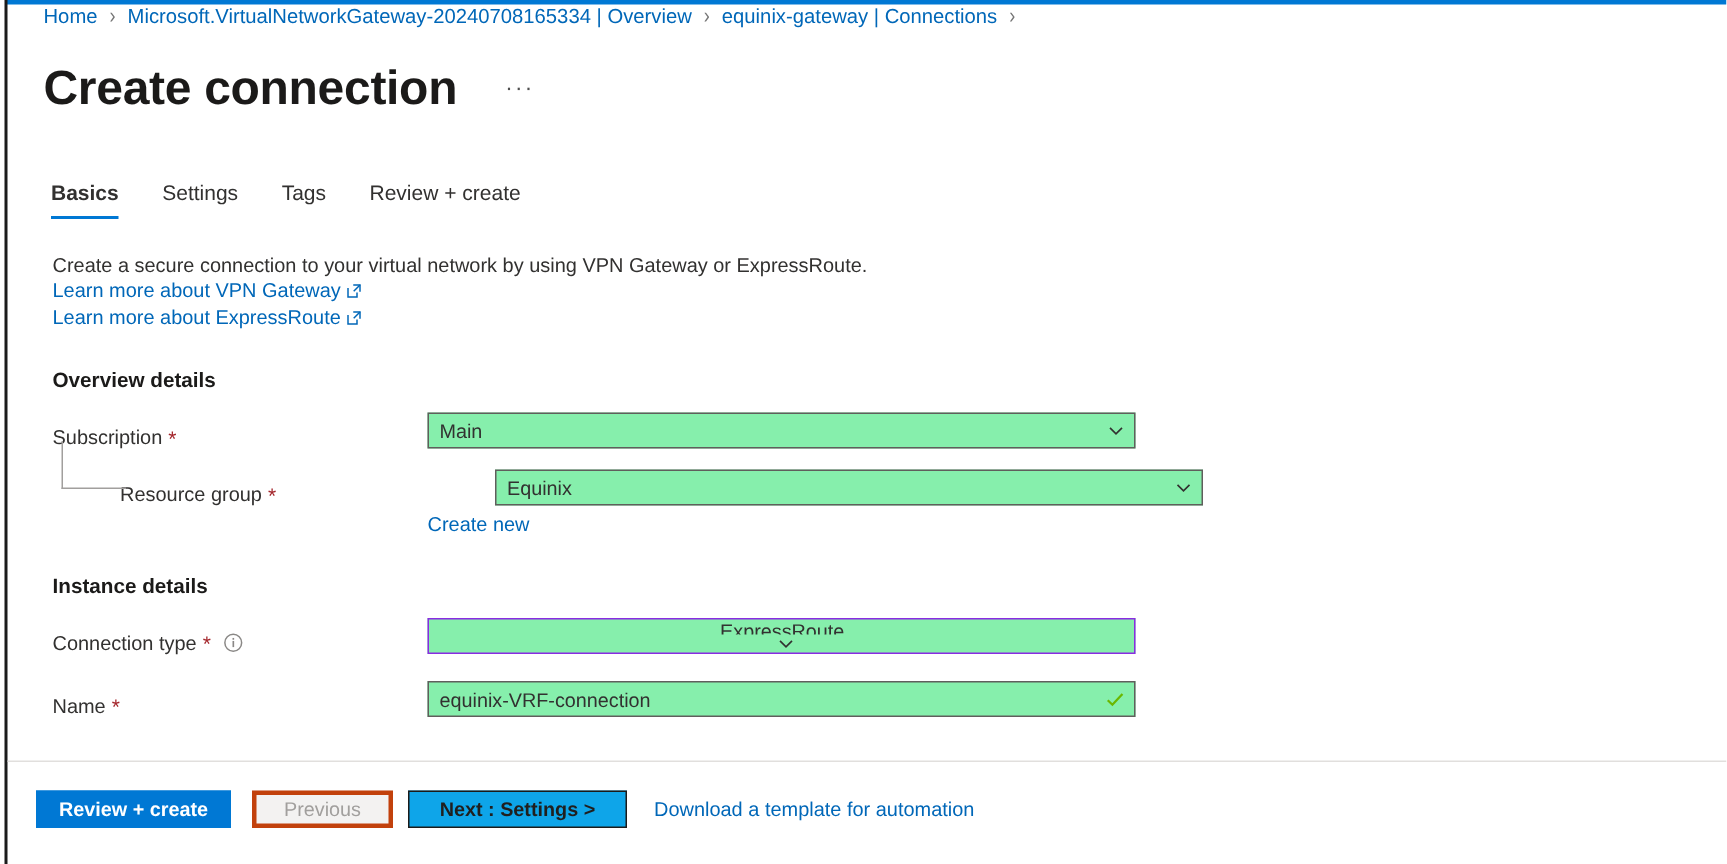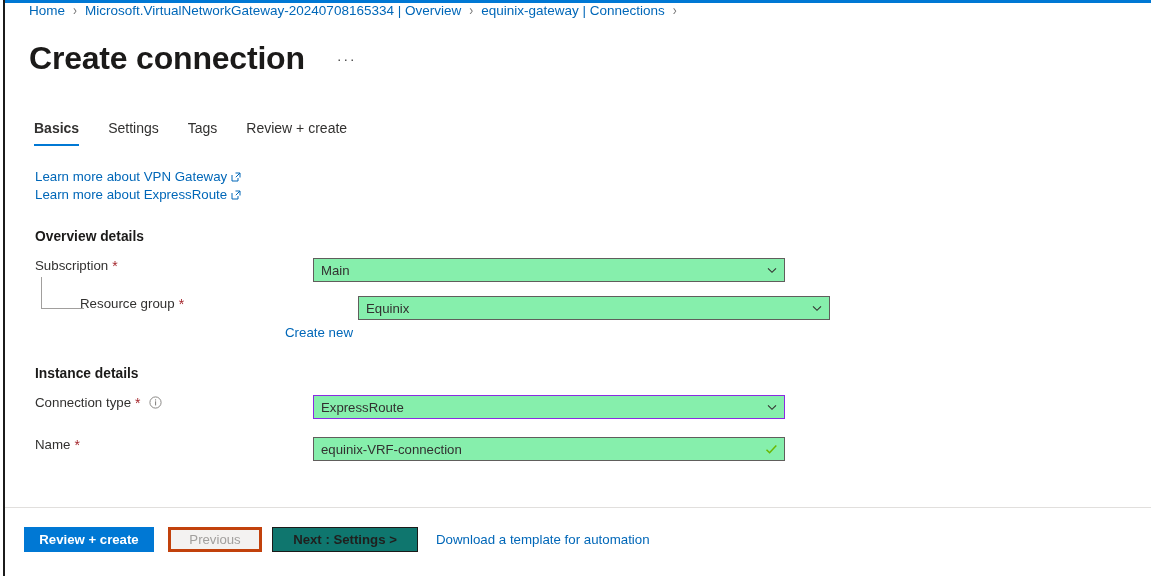--- a/index.html
+++ b/index.html
@@ -136,25 +136,24 @@
     font-size: 13.8px;
     font-weight: 700;
     color: #1b1a19;
     margin-top: 25px;
     margin-bottom: 4px;
   }
 
   
   .field-row {
     display: flex;
-    align-items: flex-start;
+    align-items: flex-end;
     height: 24px;
     margin-top: 14px;
     position: relative;
-    gap: 28px;
   }
   .field-label {
     width: 250px;
     font-size: 13.3px;
     color: #323130;
     display: flex;
     align-items: center;
     flex-shrink: 0;
   }
   .req {
@@ -175,21 +174,21 @@
     box-sizing: border-box;
     border: 1px solid #605e5c;
     background: #86efac;
     display: flex;
     align-items: center;
     padding: 0 6px 0 7px;
     font-size: 13.2px;
     color: #323130;
     position: relative;
   }
-  .ctrl.changed { border-color: #8a2be2; }
+  .ctrl.changed { border-color: #8a2be2; flex-direction: column; }
   .ctrl .val { flex: 1; white-space: nowrap; overflow: hidden; }
   .chev {
     width: 12px;
     height: 12px;
     flex-shrink: 0;
     margin-left: 4px;
   }
   .check {
     width: 13px;
     height: 13px;
@@ -253,21 +252,21 @@
   .btn-disabled {
     background: #f3f2f1;
     color: #a19f9d;
     border: 3px solid #c2410c;
     width: 94px;
     font-weight: 400;
     cursor: default;
     margin-right: 10px;
   }
   .btn-secondary {
-    background: #0f766e;
+    background: #0ea5e9;
     color: #201f1e;
     border: 1px solid #1b1a19;
     width: 146px;
     margin-right: 18px;
   }
   #download-link {
     color: #0067b8;
     font-size: 13.3px;
     cursor: pointer;
   }
@@ -296,20 +295,21 @@
 
   <div id="tabs">
     <div class="tab active">Basics</div>
     <div class="tab">Settings</div>
     <div class="tab">Tags</div>
     <div class="tab">Review + create</div>
   </div>
 
   <div id="content">
 
+    <div class="desc">Create a secure connection to your virtual network by using VPN Gateway or ExpressRoute.</div>
 
     <div class="ext-row">
       <span class="link">Learn more about VPN Gateway</span><span class="ext-icon"><svg width="10" height="10" viewBox="0 0 10 10">
             <path d="M1 3 L1 9 L7 9 L7 6" fill="none" stroke="#0067b8" stroke-width="1"></path>
             <path d="M4.5 1 L9 1 L9 5.5" fill="none" stroke="#0067b8" stroke-width="1"></path>
             <path d="M9 1 L4.8 5.2" fill="none" stroke="#0067b8" stroke-width="1"></path>
           </svg></span>
     </div>
 
     <div class="ext-row">

